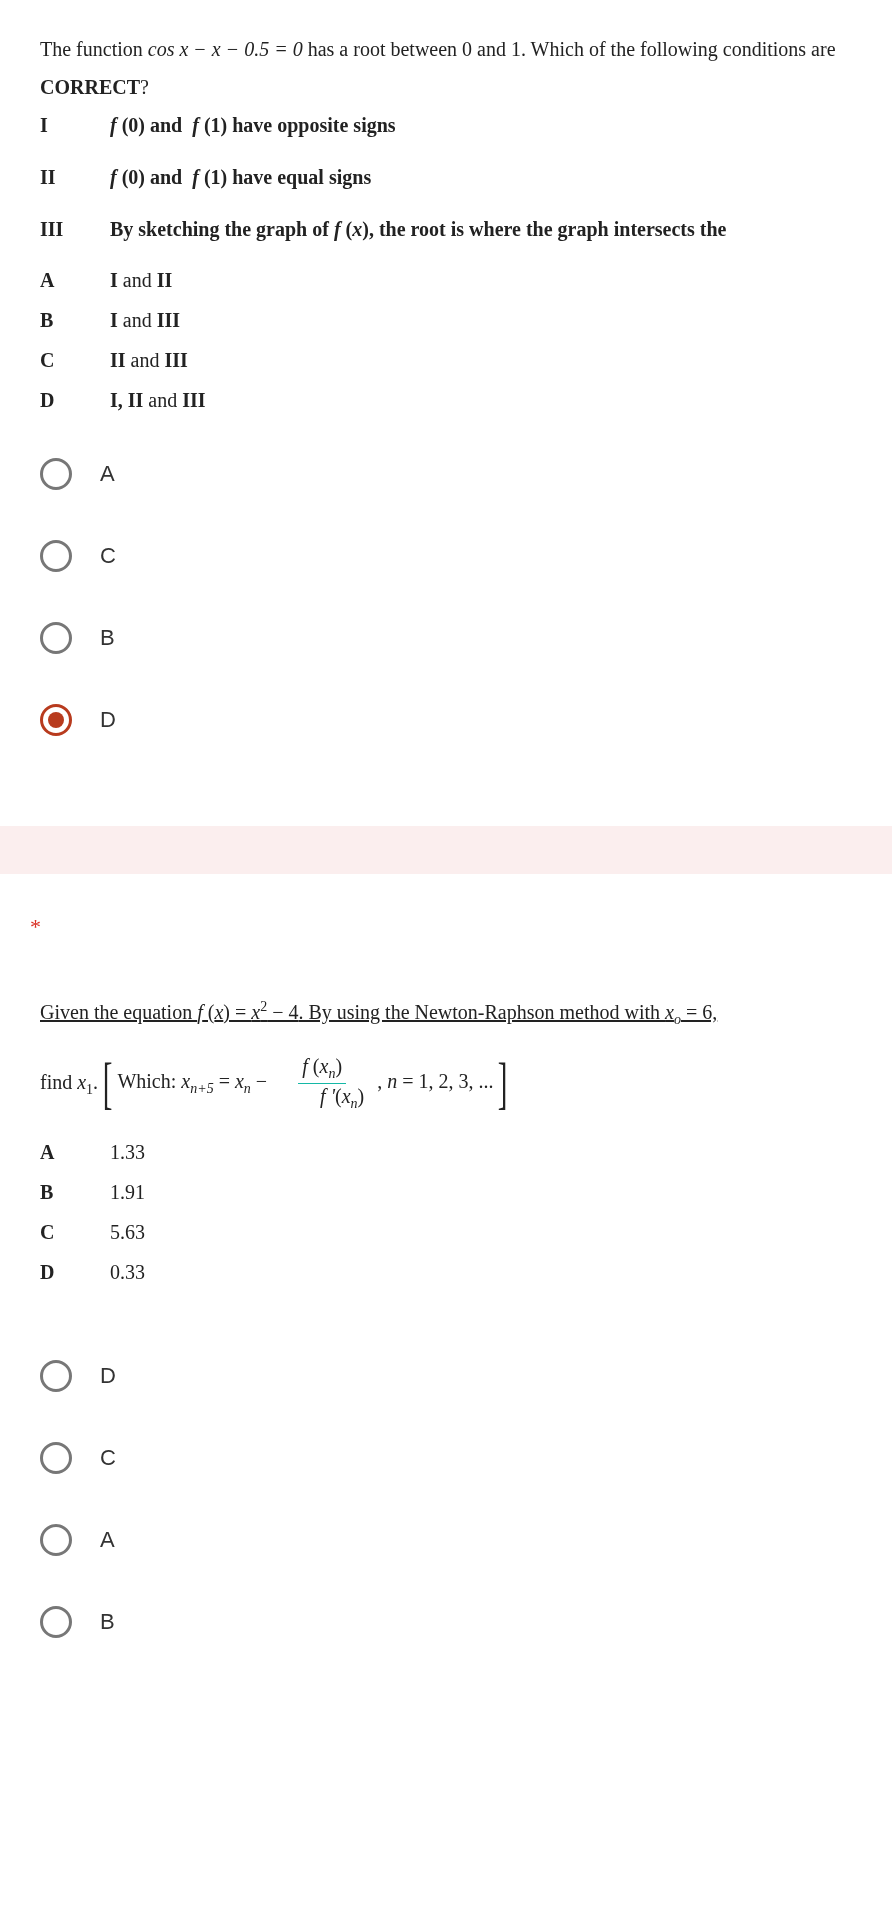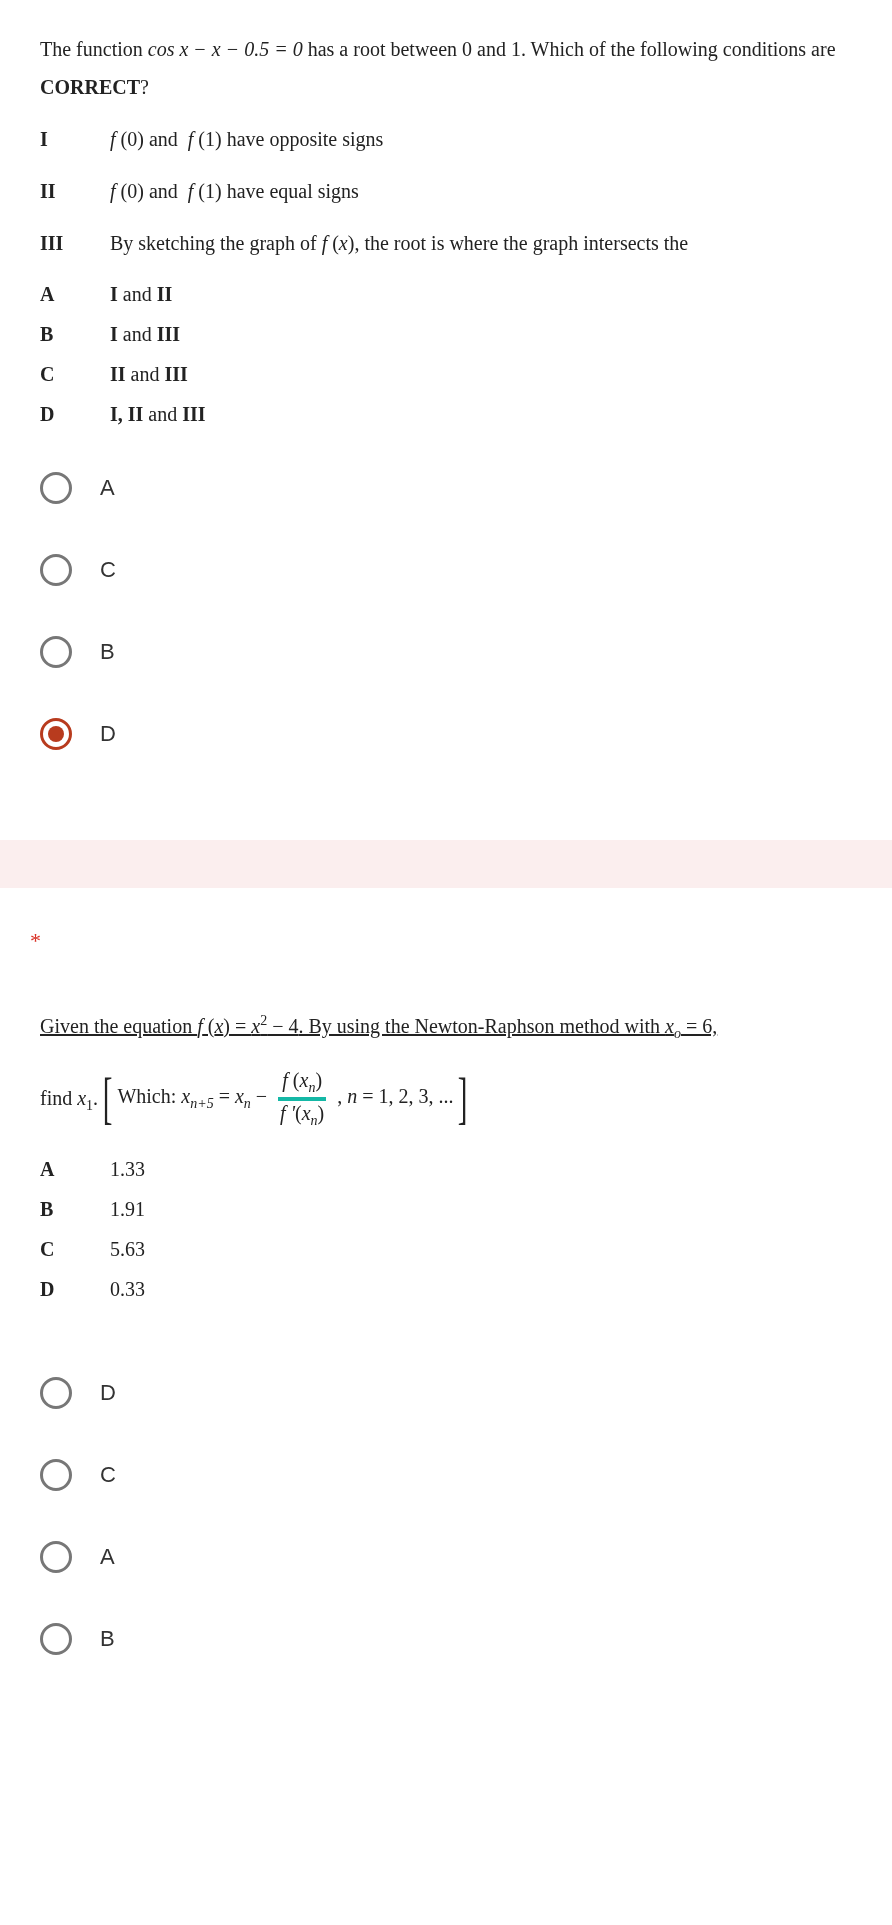--- a/index.html
+++ b/index.html
@@ -4,24 +4,24 @@
   <style>
     * { margin: 0; padding: 0; box-sizing: border-box; }
     body {
       font-family: 'Times New Roman', Times, serif;
       font-size: 20px;
       color: #222;
       background: #fff;
       width: 892px;
     }
     .question-block { padding: 30px 40px 40px 40px; }
-    .q-text { line-height: 1.9; margin-bottom: 14px; }
+    .q-text { line-height: 1.9; margin-bottom: 0; }
     .cond-row { display: flex; margin-bottom: 14px; line-height: 1.9; }
     .cond-label { font-weight: bold; width: 70px; flex-shrink: 0; }
-    .cond-text { flex: 1; }
+    .cond-text { flex: 1; font-weight: bold; }
     .opt-row { display: flex; margin-bottom: 4px; line-height: 1.8; }
     .opt-label { font-weight: bold; width: 70px; flex-shrink: 0; }
     .opt-text { flex: 1; }
     .radio-group { margin-top: 40px; }
     .radio-row { display: flex; align-items: center; margin-bottom: 50px; cursor: pointer; }
     .radio-circle {
       width: 32px; height: 32px;
       border: 3px solid #777;
       border-radius: 50%;
       margin-right: 28px;
@@ -45,22 +45,22 @@
       font-size: 22px;
       padding: 40px 0 0 30px;
     }
     .q2-intro { line-height: 2.2; margin-bottom: 18px; text-decoration: underline; }
     .hint-line { display: flex; align-items: center; line-height: 2.2; }
     .bracket-l, .bracket-r {
       font-size: 58px; font-weight: 100; line-height: 0.6;
       transform: scaleX(0.5);
     }
     .frac { display: inline-flex; flex-direction: column; align-items: center; vertical-align: middle; line-height:1.2; margin: 0 4px; }
-    .frac .num { border-bottom: 4px solid #14b8a6; padding: 0 4px; text-align: center; }
-    .frac .den { padding: 0 4px; }
+    .frac .num { border-bottom: 1px solid #14b8a6; padding: 0 4px; text-align: center; }
+    .frac .den { padding: 0 4px; margin-left: 40px; }
     .italic { font-style: italic; }
     .sub { font-size: 0.7em; vertical-align: sub; }
     .sup { font-size: 0.7em; vertical-align: super; }
     .opts2 { margin-top: 22px; }
   </style>
 </head>
 <body>
 
 <div class="question-block">
   <div class="q-text">

